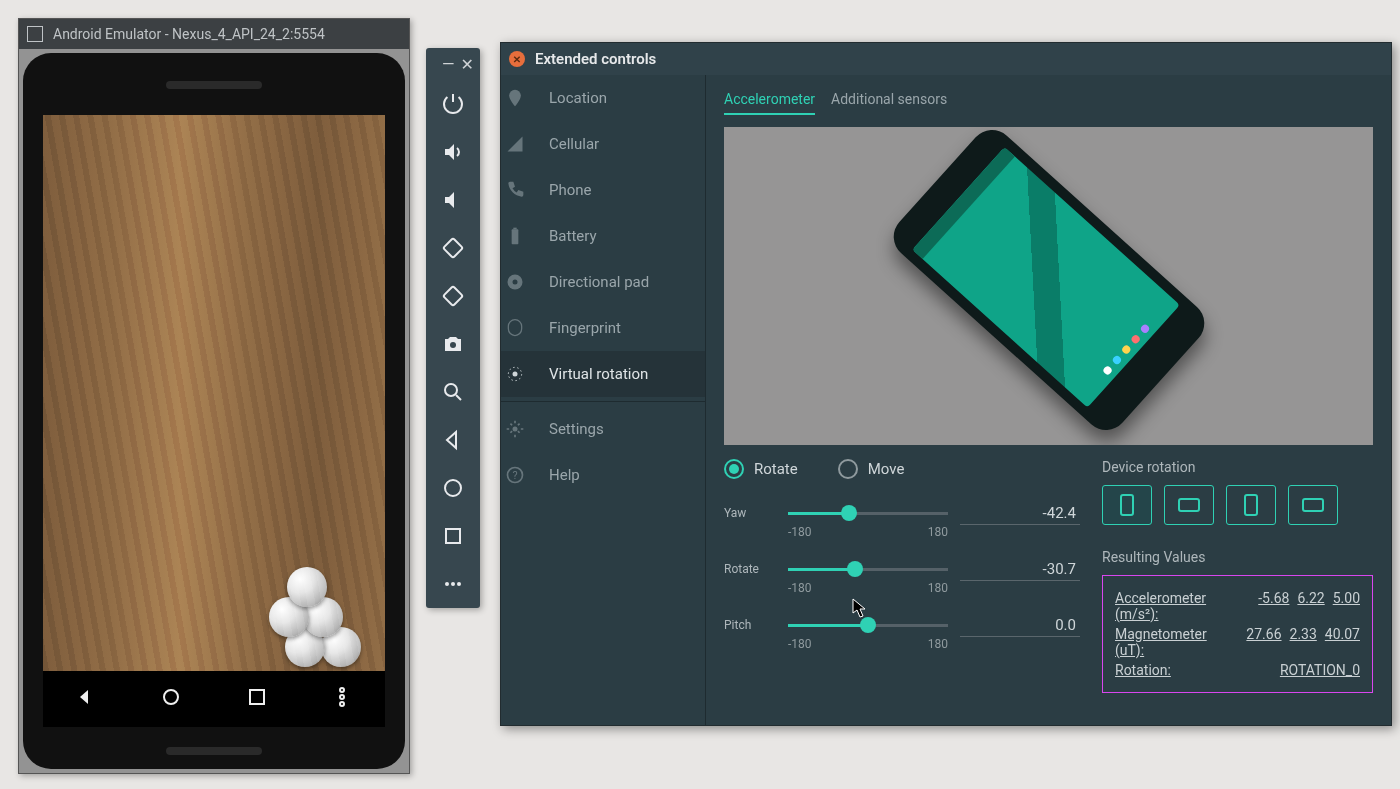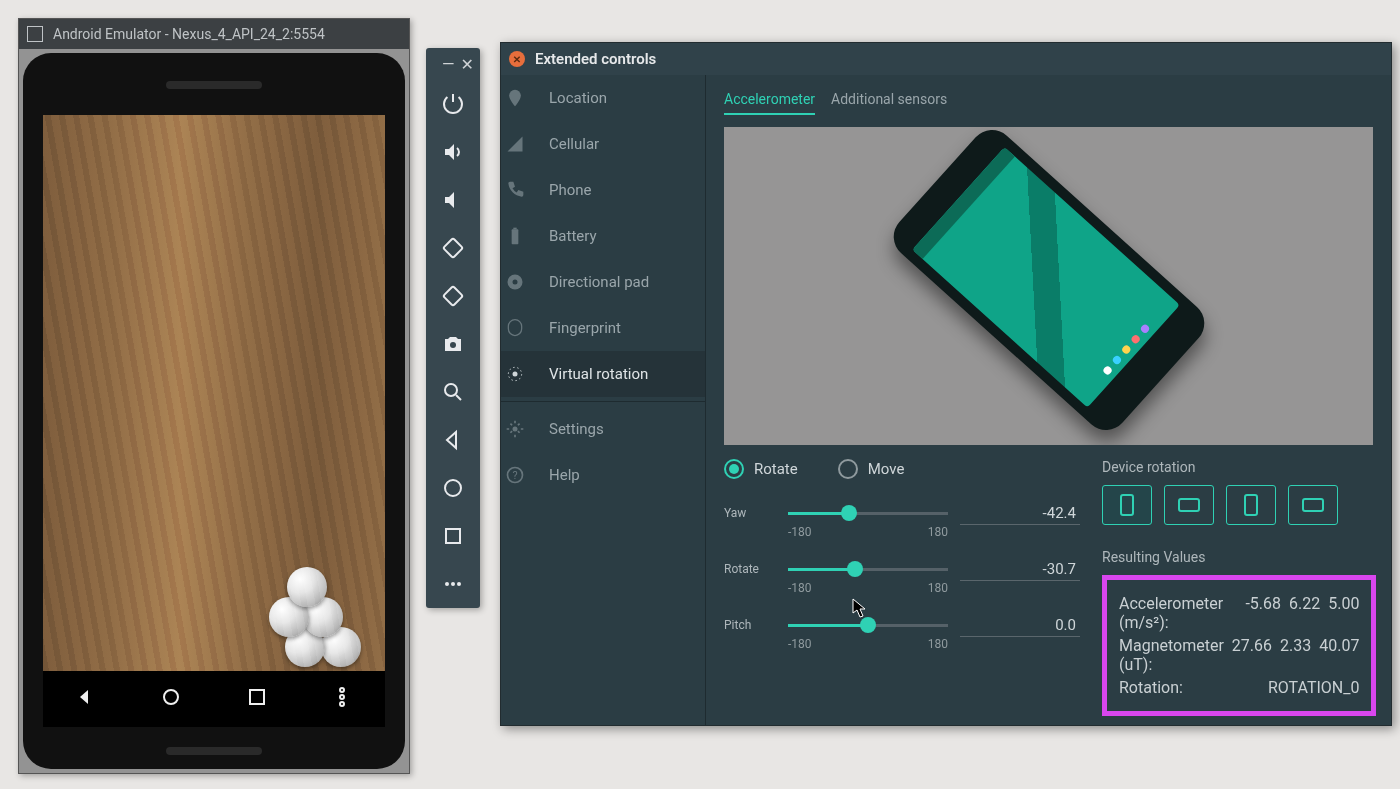--- a/index.html
+++ b/index.html
@@ -72,21 +72,21 @@
 
 .col-right { width:280px; }
 .col-right h4 { font-weight:400; font-size:14px; color:#aeb7bb; margin-bottom:10px; }
 .rotbtns { display:flex; gap:12px; margin-bottom:24px; }
 .rotbtn { width:50px; height:40px; border:1.5px solid #2fd1b4; border-radius:3px; display:flex; align-items:center; justify-content:center; cursor:pointer; }
 .rotbtn.active { background:#24454a; }
 .rotbtn .glyph { border:2px solid #2fd1b4; border-radius:3px; }
 .rotbtn .p1 { width:14px; height:22px; }
 .rotbtn .p2 { width:22px; height:14px; }
 
-.resvals { border:5px solid #d946ef; padding:10px 12px; font-size:16px; color:#c9d0d3; }
+.resvals { border:1px solid #d946ef; padding:10px 12px; font-size:14px; color:#c9d0d3;text-decoration:underline; }
 .resvals .row { display:flex; justify-content:space-between; gap:8px; margin:4px 0; }
 .resvals .nums { display:flex; gap:8px; font-variant-numeric: tabular-nums; }
 
 .cursor { position:absolute; width:14px; height:20px; pointer-events:none; }
 .cursor svg { width:14px; height:20px; }
 </style>
 </head>
 <body>
 
 <div class="emu-window">

